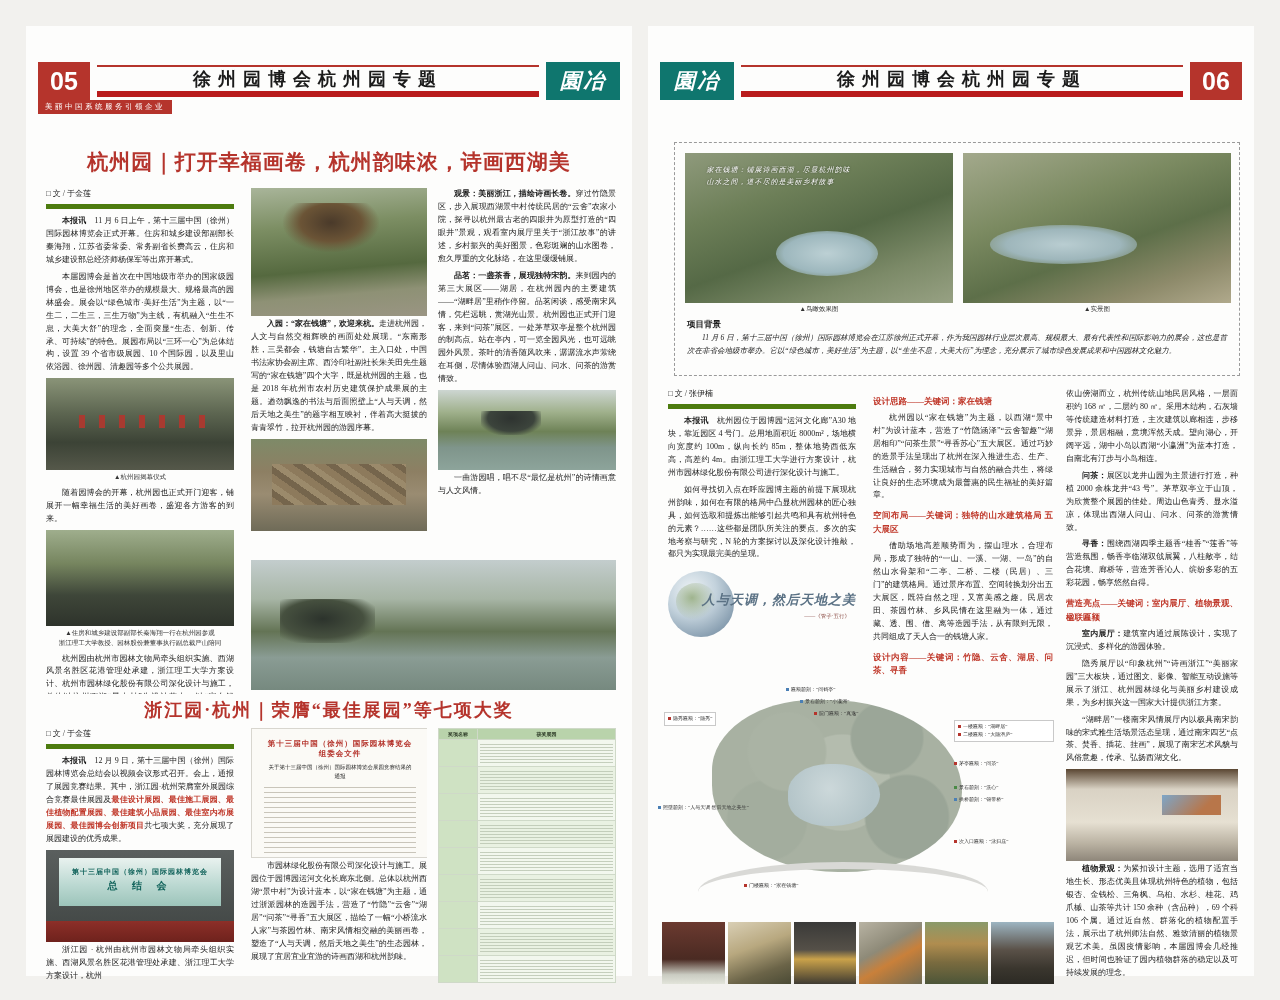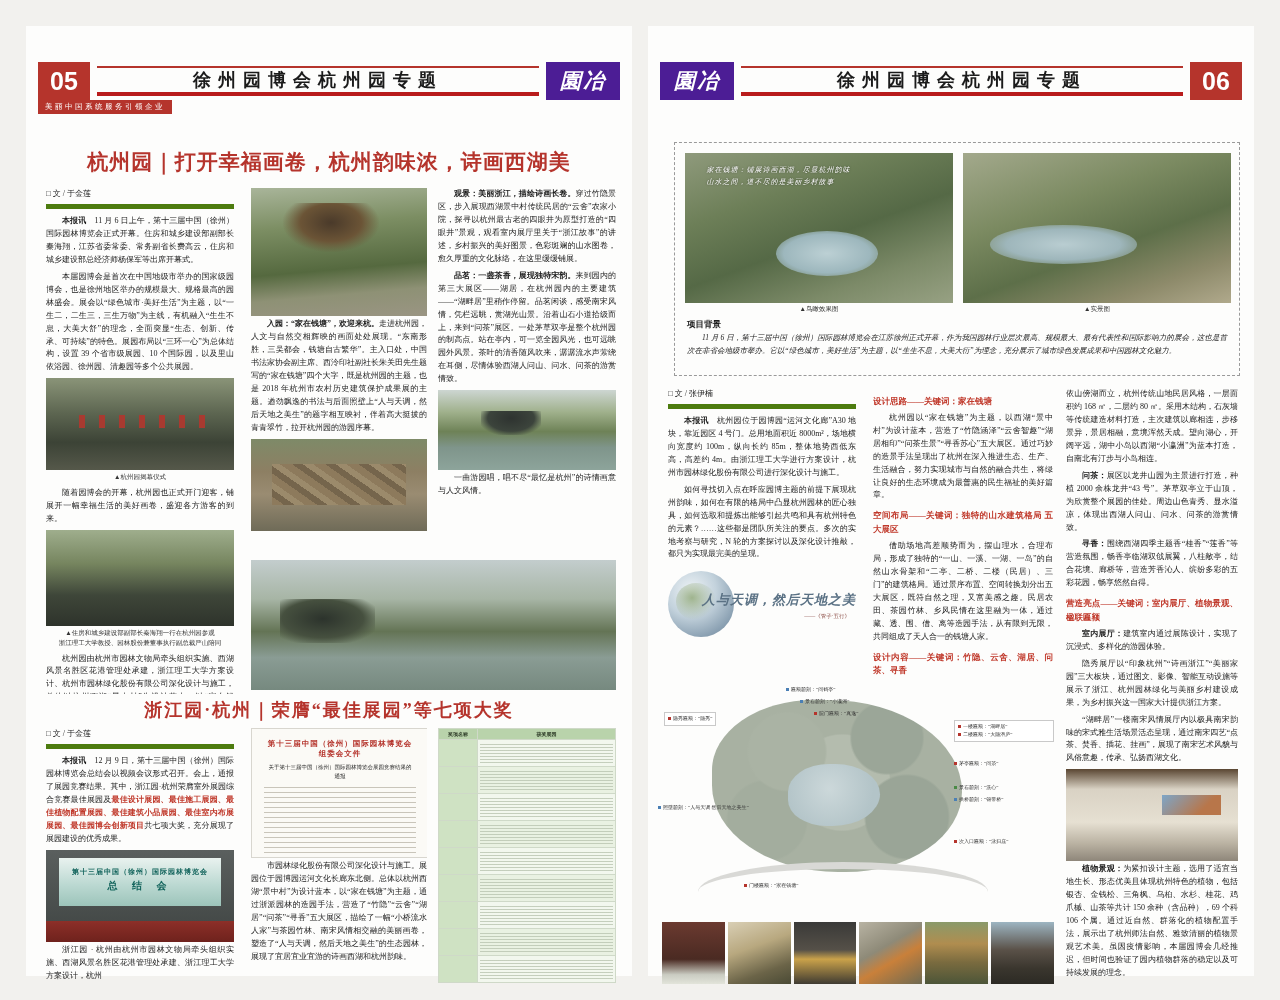--- a/index.html
+++ b/index.html
@@ -5,23 +5,23 @@
   html,body{margin:0;padding:0;}
   body{width:1280px;height:1000px;background:#f2f1ee;position:relative;
        font-family:"Liberation Serif","DejaVu Serif",serif;color:#1b1b1b;overflow:hidden;}
   .page{position:absolute;top:26px;width:606px;height:950px;background:#fdfdfc;}
   #pageL{left:26px;} #pageR{left:648px;}
 
   
   .hdr{position:absolute;top:32px;left:12px;right:12px;height:45px;display:flex;align-items:center;}
   .pno{width:52px;background:#b5342c;color:#fff;font-family:"Liberation Sans",sans-serif;
        font-size:25px;font-weight:bold;line-height:38px;text-align:center;}
-  .hbar{flex:1;margin:0 7px;border-top:2px solid #b5342c;border-bottom:4px solid #b91c1c;
+  .hbar{flex:1;margin:0 7px;border-top:2px solid #b5342c;border-bottom:6px solid #b91c1c;
         display:flex;align-items:center;justify-content:center;font-size:18px;font-weight:bold;letter-spacing:7px;}
-  .hlogo{width:74px;background:#4c1d95;color:#fff;text-align:center;font-weight:bold;
+  .hlogo{width:74px;background:#0f766e;color:#fff;text-align:center;font-weight:bold;
          font-style:italic;font-size:21px;line-height:38px;letter-spacing:2px;}
   .tagline{position:absolute;top:74px;left:12px;background:#b5342c;color:#fff;
            font-size:7.5px;padding:2px 7px;letter-spacing:2.5px;font-family:"Liberation Sans",sans-serif;}
 
   
   .kicker{position:absolute;top:100px;left:0;right:0;text-align:center;color:#b5342c;
           font-size:16px;font-weight:bold;letter-spacing:2px;}
   .mainhead{position:absolute;top:122px;left:0;right:0;text-align:center;color:#b5342c;
             font-size:21px;font-weight:bold;letter-spacing:1px;}
   .greenhead{position:absolute;top:86px;left:0;right:0;text-align:center;color:#5d8c46;
@@ -163,21 +163,21 @@
   </div>
 
   <div class="col" style="left:225px;top:162px;width:176px;height:368px;">
     <div class="ph ph-garden" style="height:128px;margin-top:0;"></div>
     <p><span class="lead">入园：“家在钱塘”，欢迎来杭。</span><span>走进杭州园，人文与自然交相辉映的画面处处展现。“东南形胜，三吴都会，钱塘自古繁华”。主入口处，中国书法家协会副主席、西泠印社副社长朱关田先生题写的“家在钱塘”四个大字，既是杭州园的主题，也是 2018 年杭州市农村历史建筑保护成果展的主题。遒劲飘逸的书法与后面照壁上“人与天调，然后天地之美生”的题字相互映衬，伴着高大挺拔的青青翠竹，拉开杭州园的游园序幕。</span></p>
     <div class="ph ph-well" style="height:92px;"></div>
   </div>
 
   <div class="col" style="left:412px;top:162px;width:178px;height:368px;">
     <p><span class="lead">观景：美丽浙江，描绘诗画长卷。</span><span>穿过竹隐景区，步入展现西湖景中村传统民居的“云舍”农家小院，探寻以杭州最古老的四眼井为原型打造的“四眼井”景观，观看室内展厅里关于“浙江故事”的讲述，乡村振兴的美好图景，色彩斑斓的山水图卷，愈久厚重的文化脉络，在这里缓缓铺展。</span></p>
-    <p><span class="lead">品茗：一盏茶香，展现独特宋韵。</span><span>来到园内的第三大展区——湖居，在杭州园内的主要建筑——“湖畔居”里稍作停留。品茗闲谈，感受南宋风情，凭栏远眺，赏湖光山景。沿着山石小道拾级而上，来到“问茶”展区。一处茅草双亭是整个杭州园的制高点。站在亭内，可一览全园风光，也可远眺园外风景。茶叶的清香随风吹来，潺潺流水声萦绕在耳侧，尽情体验西湖人问山、问水、问茶的游赏情致。</span></p>
+    <p><span class="lead">品茗：一盏茶香，展现独特宋韵。</span><span>来到园内的第三大展区——湖居，在杭州园内的主要建筑——“湖畔居”里稍作停留。品茗闲谈，感受南宋风情，凭栏远眺，赏湖光山景。杭州园也正式开门迎客，来到“问茶”展区。一处茅草双亭是整个杭州园的制高点。站在亭内，可一览全园风光，也可远眺园外风景。茶叶的清香随风吹来，潺潺流水声萦绕在耳侧，尽情体验西湖人问山、问水、问茶的游赏情致。</span></p>
     <div class="ph ph-lake" style="height:80px;"></div>
     <p>一曲游园唱，唱不尽“最忆是杭州”的诗情画意与人文风情。</p>
   </div>
 
   <div class="ph-wide" style="left:225px;top:534px;width:365px;height:130px;"></div>
 
   <div class="a2head">浙江园·杭州｜荣膺“最佳展园”等七项大奖</div>
 
   <div class="col" style="left:20px;top:702px;width:188px;height:258px;">
     <p class="byline">□ 文 / 于金莲</p>

